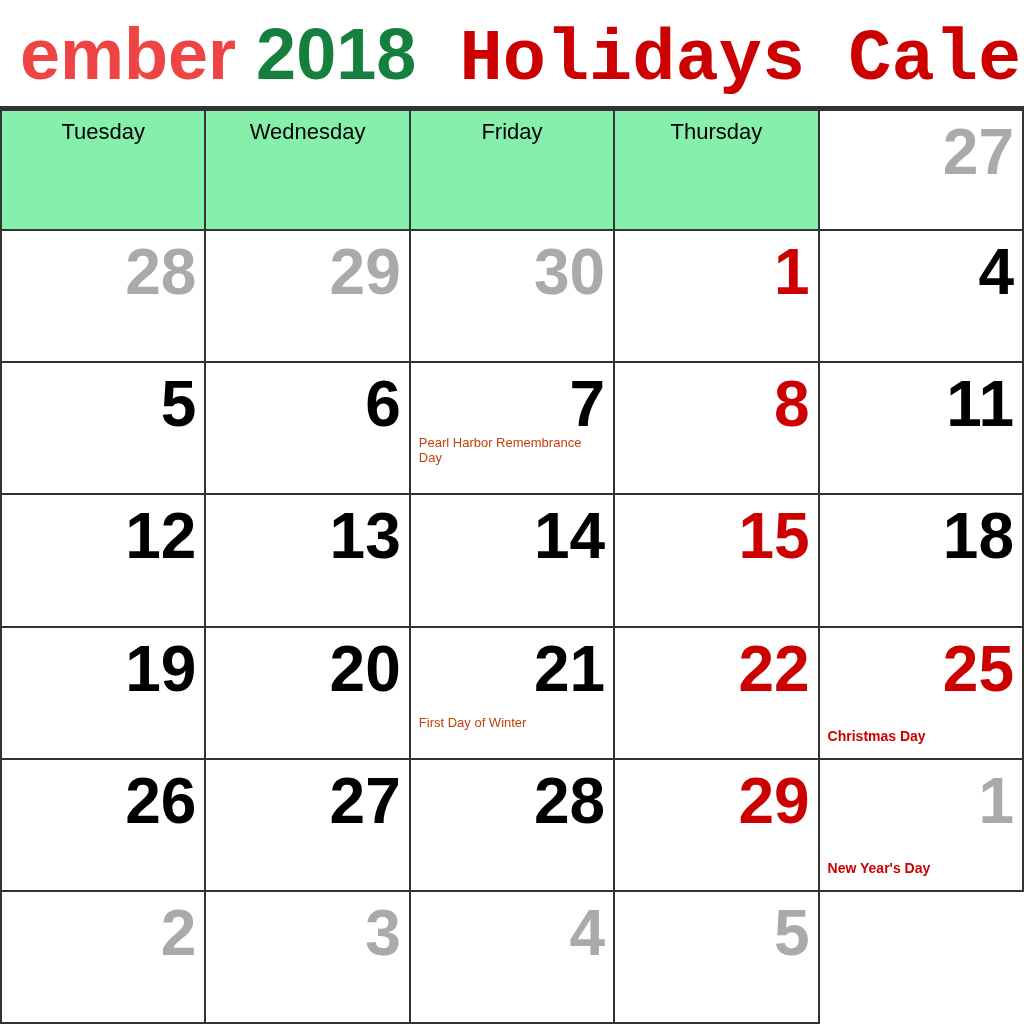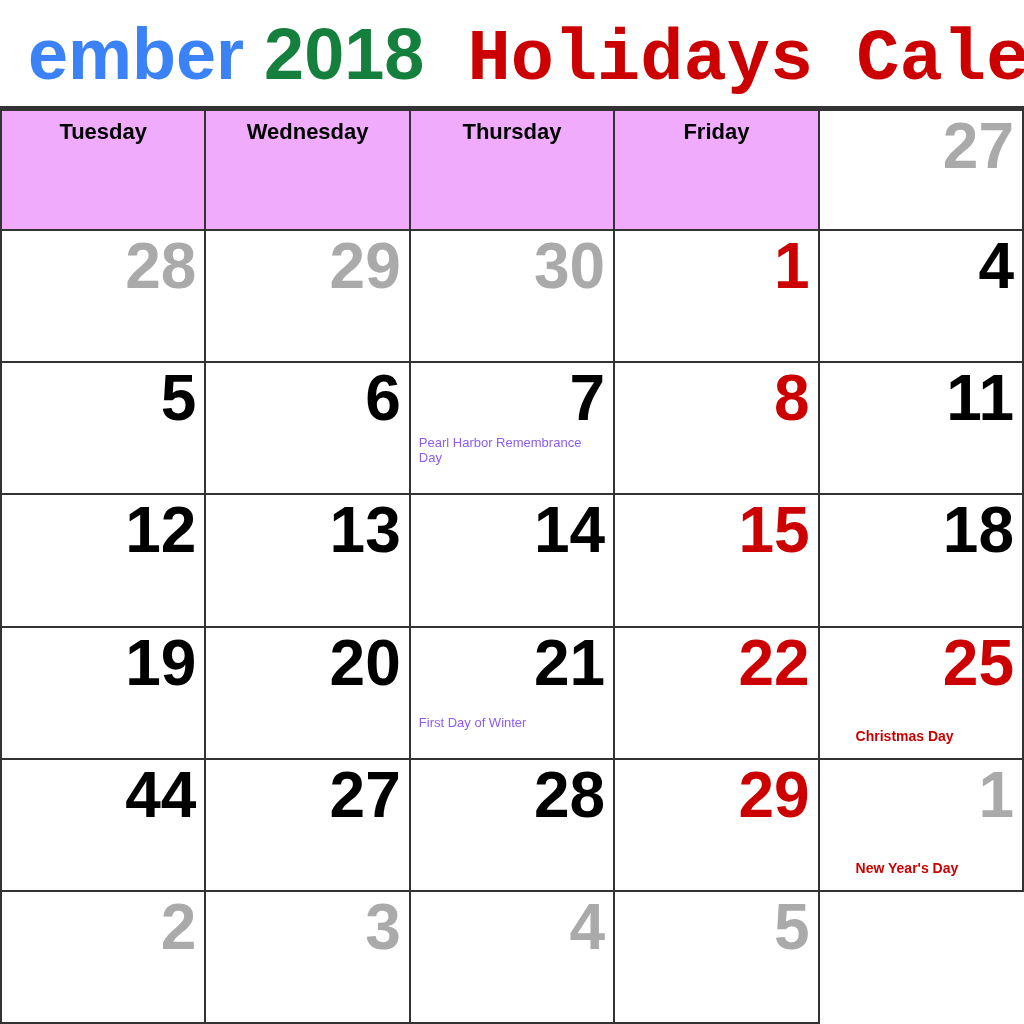--- a/index.html
+++ b/index.html
@@ -46,33 +46,33 @@
       grid-template-rows: auto repeat(6, 1fr);
       border-left: 2px solid #333;
       border-top: 2px solid #333;
     }
 
     .day-header {
       border-right: 2px solid #333;
       border-bottom: 2px solid #333;
       padding: 8px 10px;
       font-size: 22px;
-      font-weight: bold;
+      font-weight: normal;
       text-align: center;
-      background: #f0abfc;
+      background: #86efac;
     }
 
     .day-header.saturday {
       color: #cc0000;
     }
 
     .day-cell {
       border-right: 2px solid #333;
       border-bottom: 2px solid #333;
-      padding: 0 8px;
+      padding: 6px 8px;
       position: relative;
       background: #fff;
       min-height: 120px;
     }
 
     .day-number {
       font-size: 64px;
       font-weight: bold;
       text-align: right;
       display: block;
@@ -82,53 +82,52 @@
     .day-number.prev-next {
       color: #aaa;
     }
 
     .day-number.saturday, .day-number.sunday {
       color: #cc0000;
     }
 
     .holiday-label {
       font-size: 13px;
-      color: #8b5cf6;
+      color: #c2410c;
       position: absolute;
       bottom: 28px;
       left: 8px;
       right: 8px;
     }
 
     .holiday-label.red {
       color: #cc0000;
       font-weight: bold;
       font-size: 14px;
       bottom: 14px;
-      margin-left: 28px;
     }
   </style>
 </head>
 <body>
 
 <div class="page">
 
   <div class="header">
     <div class="header-title">
-      <span style="color:#3b82f6;margin-left:8px;">ember </span><span style="color:#15803d;">2018</span><span style="color:#cc0000;font-family:Liberation Mono, monospace;"> Holidays Cale</span>
+      <span style="color:#ef4444;">ember </span><span style="color:#15803d;">2018</span><span style="color:#cc0000;font-family:Liberation Mono, monospace;"> Holidays Cale</span>
     </div>
   </div>
 
   <div class="calendar-wrap">
     <div class="calendar-grid">
 
       <div class="day-header">Tuesday</div>
       <div class="day-header">Wednesday</div>
+      <div class="day-header">Friday</div>
       <div class="day-header">Thursday</div>
-      <div class="day-header">Friday</div>
 
       <div class="day-cell">
         <span class="day-number prev-next">27</span>
       </div>
       <div class="day-cell">
         <span class="day-number prev-next">28</span>
       </div>
       <div class="day-cell">
         <span class="day-number prev-next">29</span>
       </div>
@@ -187,21 +186,21 @@
       </div>
       <div class="day-cell">
         <span class="day-number saturday">22</span>
       </div>
 
       <div class="day-cell">
         <span class="day-number sunday">25</span>
         <span class="holiday-label red">Christmas Day</span>
       </div>
       <div class="day-cell">
-        <span class="day-number">44</span>
+        <span class="day-number">26</span>
       </div>
       <div class="day-cell">
         <span class="day-number">27</span>
       </div>
       <div class="day-cell">
         <span class="day-number">28</span>
       </div>
       <div class="day-cell">
         <span class="day-number saturday">29</span>
       </div>

